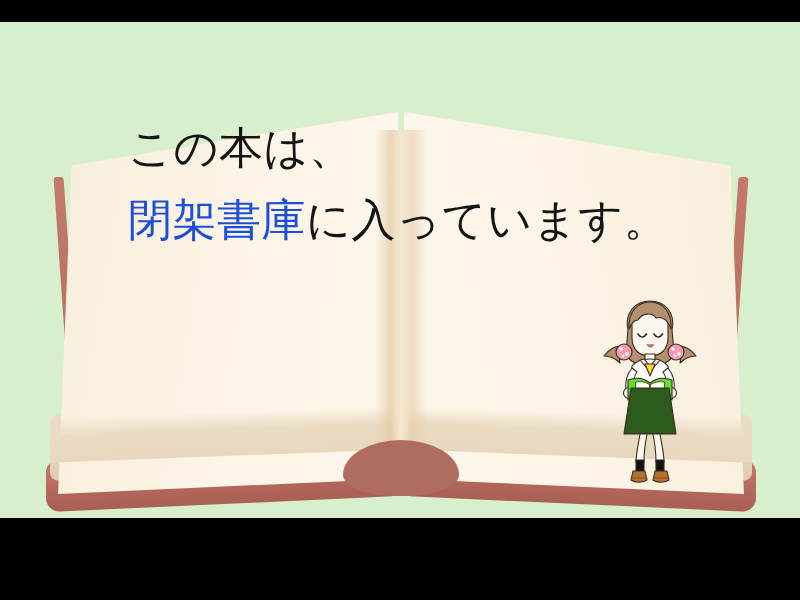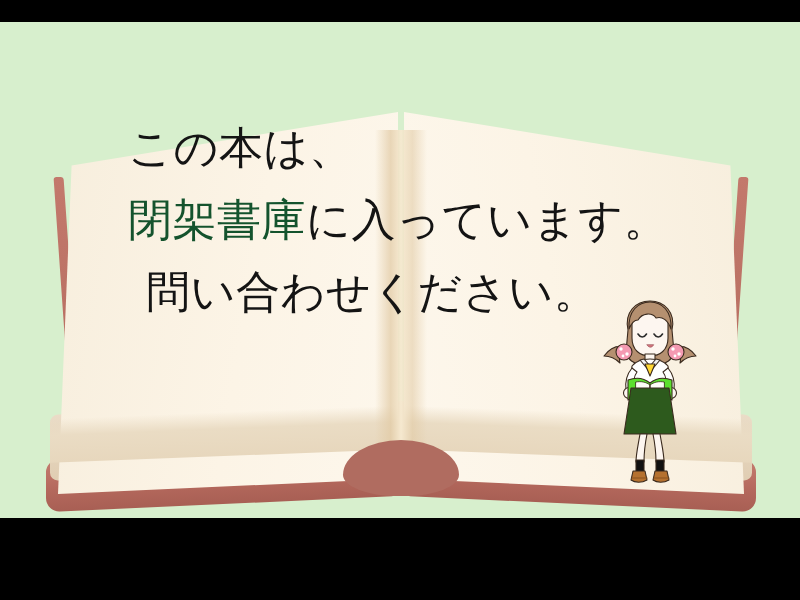--- a/index.html
+++ b/index.html
@@ -198,21 +198,21 @@
   }
   .text-line {
     font-family: "DejaVu Sans", "Liberation Sans", sans-serif;
     font-size: 44px;
     line-height: 72px;
     color: #141414;
     white-space: nowrap;
     letter-spacing: 0.5px;
   }
   .text-line.indent { padding-left: 18px; }
-  .hl-red { color: #14532d; margin-top: 12px; }
+  .hl-red { color: #1d4ed8; margin-top: 12px; }
 
   
   #girl {
     position: absolute;
     left: 598px;
     top: 274px;
     width: 104px;
     height: 192px;
     z-index: 15;
   }
@@ -249,23 +249,20 @@
 
       <div class="spine"></div>
     </div>
 
     <div id="text-block">
       <div class="text-line">
         <span>この本は、</span>
       </div>
       <div class="text-line">
         <span class="hl-red">閉架書庫</span><span>に入っています。</span>
-      </div>
-      <div class="text-line indent">
-        <span>問い合わせください。</span>
       </div>
     </div>
 
     <div id="girl">
       <svg viewBox="0 0 104 192" xmlns="http://www.w3.org/2000/svg">
         <g stroke="#3a2a1e" stroke-width="1.1" stroke-linejoin="round" stroke-linecap="round">
 
           <path d="M30 34 C26 16 38 5 52 5 C66 5 78 16 74 34 L76 56 C74 64 68 68 62 68 L42 68 C36 68 30 64 28 56 Z" fill="#b59070"></path>
 
           <path d="M30 52 C20 48 12 52 6 60 C14 60 18 63 22 67 C20 60 24 55 31 57 Z" fill="#b59070"></path>

